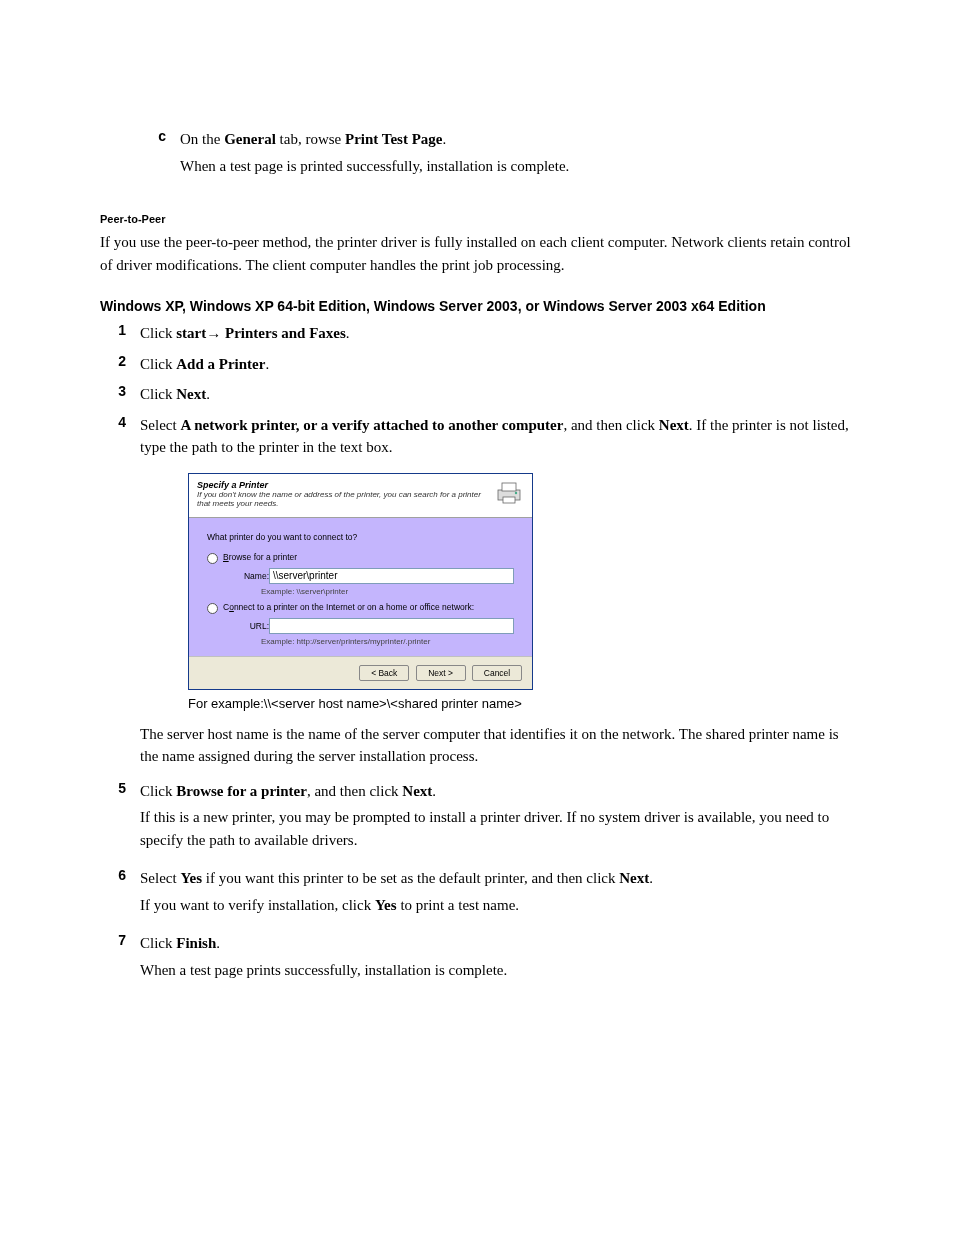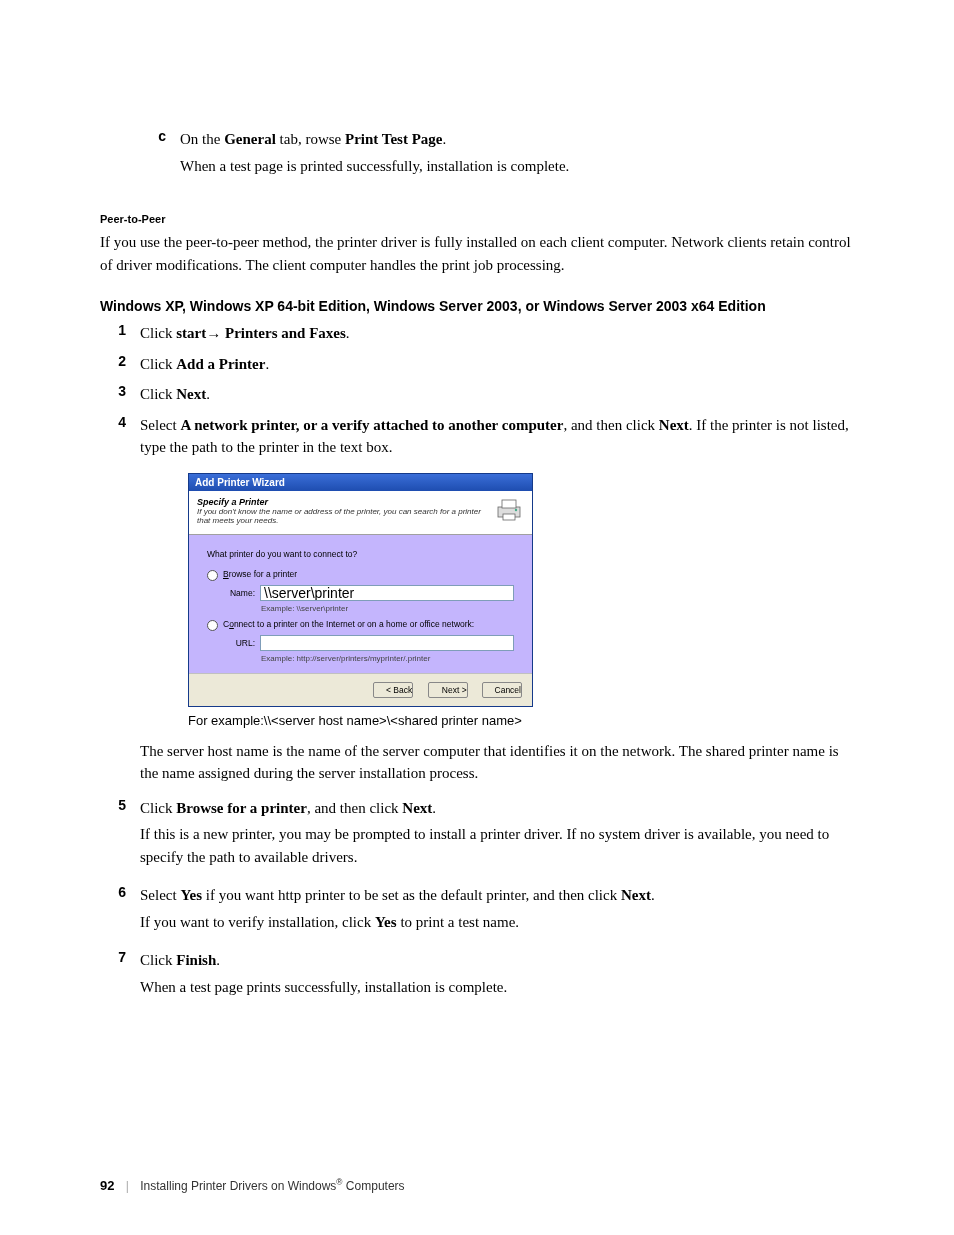--- a/index.html
+++ b/index.html
@@ -133,35 +133,34 @@
   }
   .radio.sel::after {
     content: "";
     position: absolute;
     left: 2px; top: 2px;
     width: 5px; height: 5px;
     border-radius: 50%;
     background: #3a7a2a;
   }
   .dlg-sub {
-    margin-left: 16px;
+    margin-left: 30px;
     display: flex;
     align-items: center;
-    gap: 5px;
     font-size: 8.5px;
     margin-top: 4px;
   }
   .dlg-sub label {
     width: 32px;
     text-align: right;
   }
   .dlg-input {
     border: 1px solid #7f9db9;
     height: 14px;
-    font-size: 14px;
+    font-size: 10px;
     padding: 0 3px;
     background: #fff;
     flex: 1;
     font-family: Tahoma, Arial, sans-serif;
   }
   .dlg-example {
     margin-left: 54px;
     font-size: 8px;
     color: #444;
     margin-top: 3px;
@@ -169,26 +168,25 @@
   .dlg-footer {
     background: #ece9d8;
     border-top: 1px solid #c0c0c0;
     padding: 8px 10px;
     text-align: right;
   }
   .dlg-btn {
     font-family: Tahoma, Arial, sans-serif;
     font-size: 8.5px;
     padding: 2px 0;
-    width: 40px;
-    margin-left: 12px;
+    width: 50px;
+    margin-left: 4px;
     border: 1px solid #888;
     background: #ece9d8;
     border-radius: 2px;
-    text-align: right;
   }
   .caption {
     font-family: Arial, sans-serif;
     font-size: 13px;
     margin: 6px 0 12px 88px;
   }
   .footer {
     position: absolute;
     bottom: 42px;
     left: 100px;
@@ -261,21 +259,20 @@
     <div class="step-item">
       <div class="step-marker">4</div>
       <div class="step-body">
         <span>Select </span><span class="bold">A network printer, or a verify attached to another computer</span><span>, and then click </span><span class="bold">Next</span><span>. If the printer is not listed, type the path to the printer in the text box.</span>
       </div>
     </div>
   </div>
 
   <div class="dialog-wrap">
     <div class="dialog">
-      <div class="dlg-title">Add Printer Wizard</div>
       <div class="dlg-header">
         <div class="dlg-header-text">
           <div class="dlg-header-title">Specify a Printer</div>
           <div class="dlg-header-sub">If you don't know the name or address of the printer, you can search for a printer that meets your needs.</div>
         </div>
         <div class="dlg-printer-icon">
           <svg viewBox="0 0 30 26" width="30" height="26">
             <rect x="4" y="10" width="22" height="10" fill="#ddd" stroke="#666" stroke-width="0.8"></rect>
             <rect x="8" y="3" width="14" height="8" fill="#fff" stroke="#666" stroke-width="0.8"></rect>
             <rect x="9" y="17" width="12" height="6" fill="#fff" stroke="#666" stroke-width="0.8"></rect>
@@ -325,38 +322,31 @@
       <div class="step-marker">5</div>
       <div class="step-body">
         <span>Click </span><span class="bold">Browse for a printer</span><span>, and then click </span><span class="bold">Next</span><span>.</span>
         <p>If this is a new printer, you may be prompted to install a printer driver. If no system driver is available, you need to specify the path to available drivers.</p>
       </div>
     </div>
 
     <div class="step-item">
       <div class="step-marker">6</div>
       <div class="step-body">
-        <span>Select </span><span class="bold">Yes</span><span> if you want http printer to be set as the default printer, and then click </span><span class="bold">Next</span><span>.</span>
+        <span>Select </span><span class="bold">Yes</span><span> if you want this printer to be set as the default printer, and then click </span><span class="bold">Next</span><span>.</span>
         <p>
           <span>If you want to verify installation, click </span><span class="bold">Yes</span><span> to print a test name.</span>
         </p>
       </div>
     </div>
 
     <div class="step-item">
       <div class="step-marker">7</div>
       <div class="step-body">
         <span>Click </span><span class="bold">Finish</span><span>.</span>
         <p>When a test page prints successfully, installation is complete.</p>
       </div>
     </div>
 
   </div>
 
-  <div class="footer">
-    <span class="pg">92</span>
-    <span class="sep">|</span>
-    <span>
-      <span>Installing Printer Drivers on Windows</span><span class="sup">®</span><span> Computers</span>
-    </span>
-  </div>
 
 </div>
 
 </body></html>

